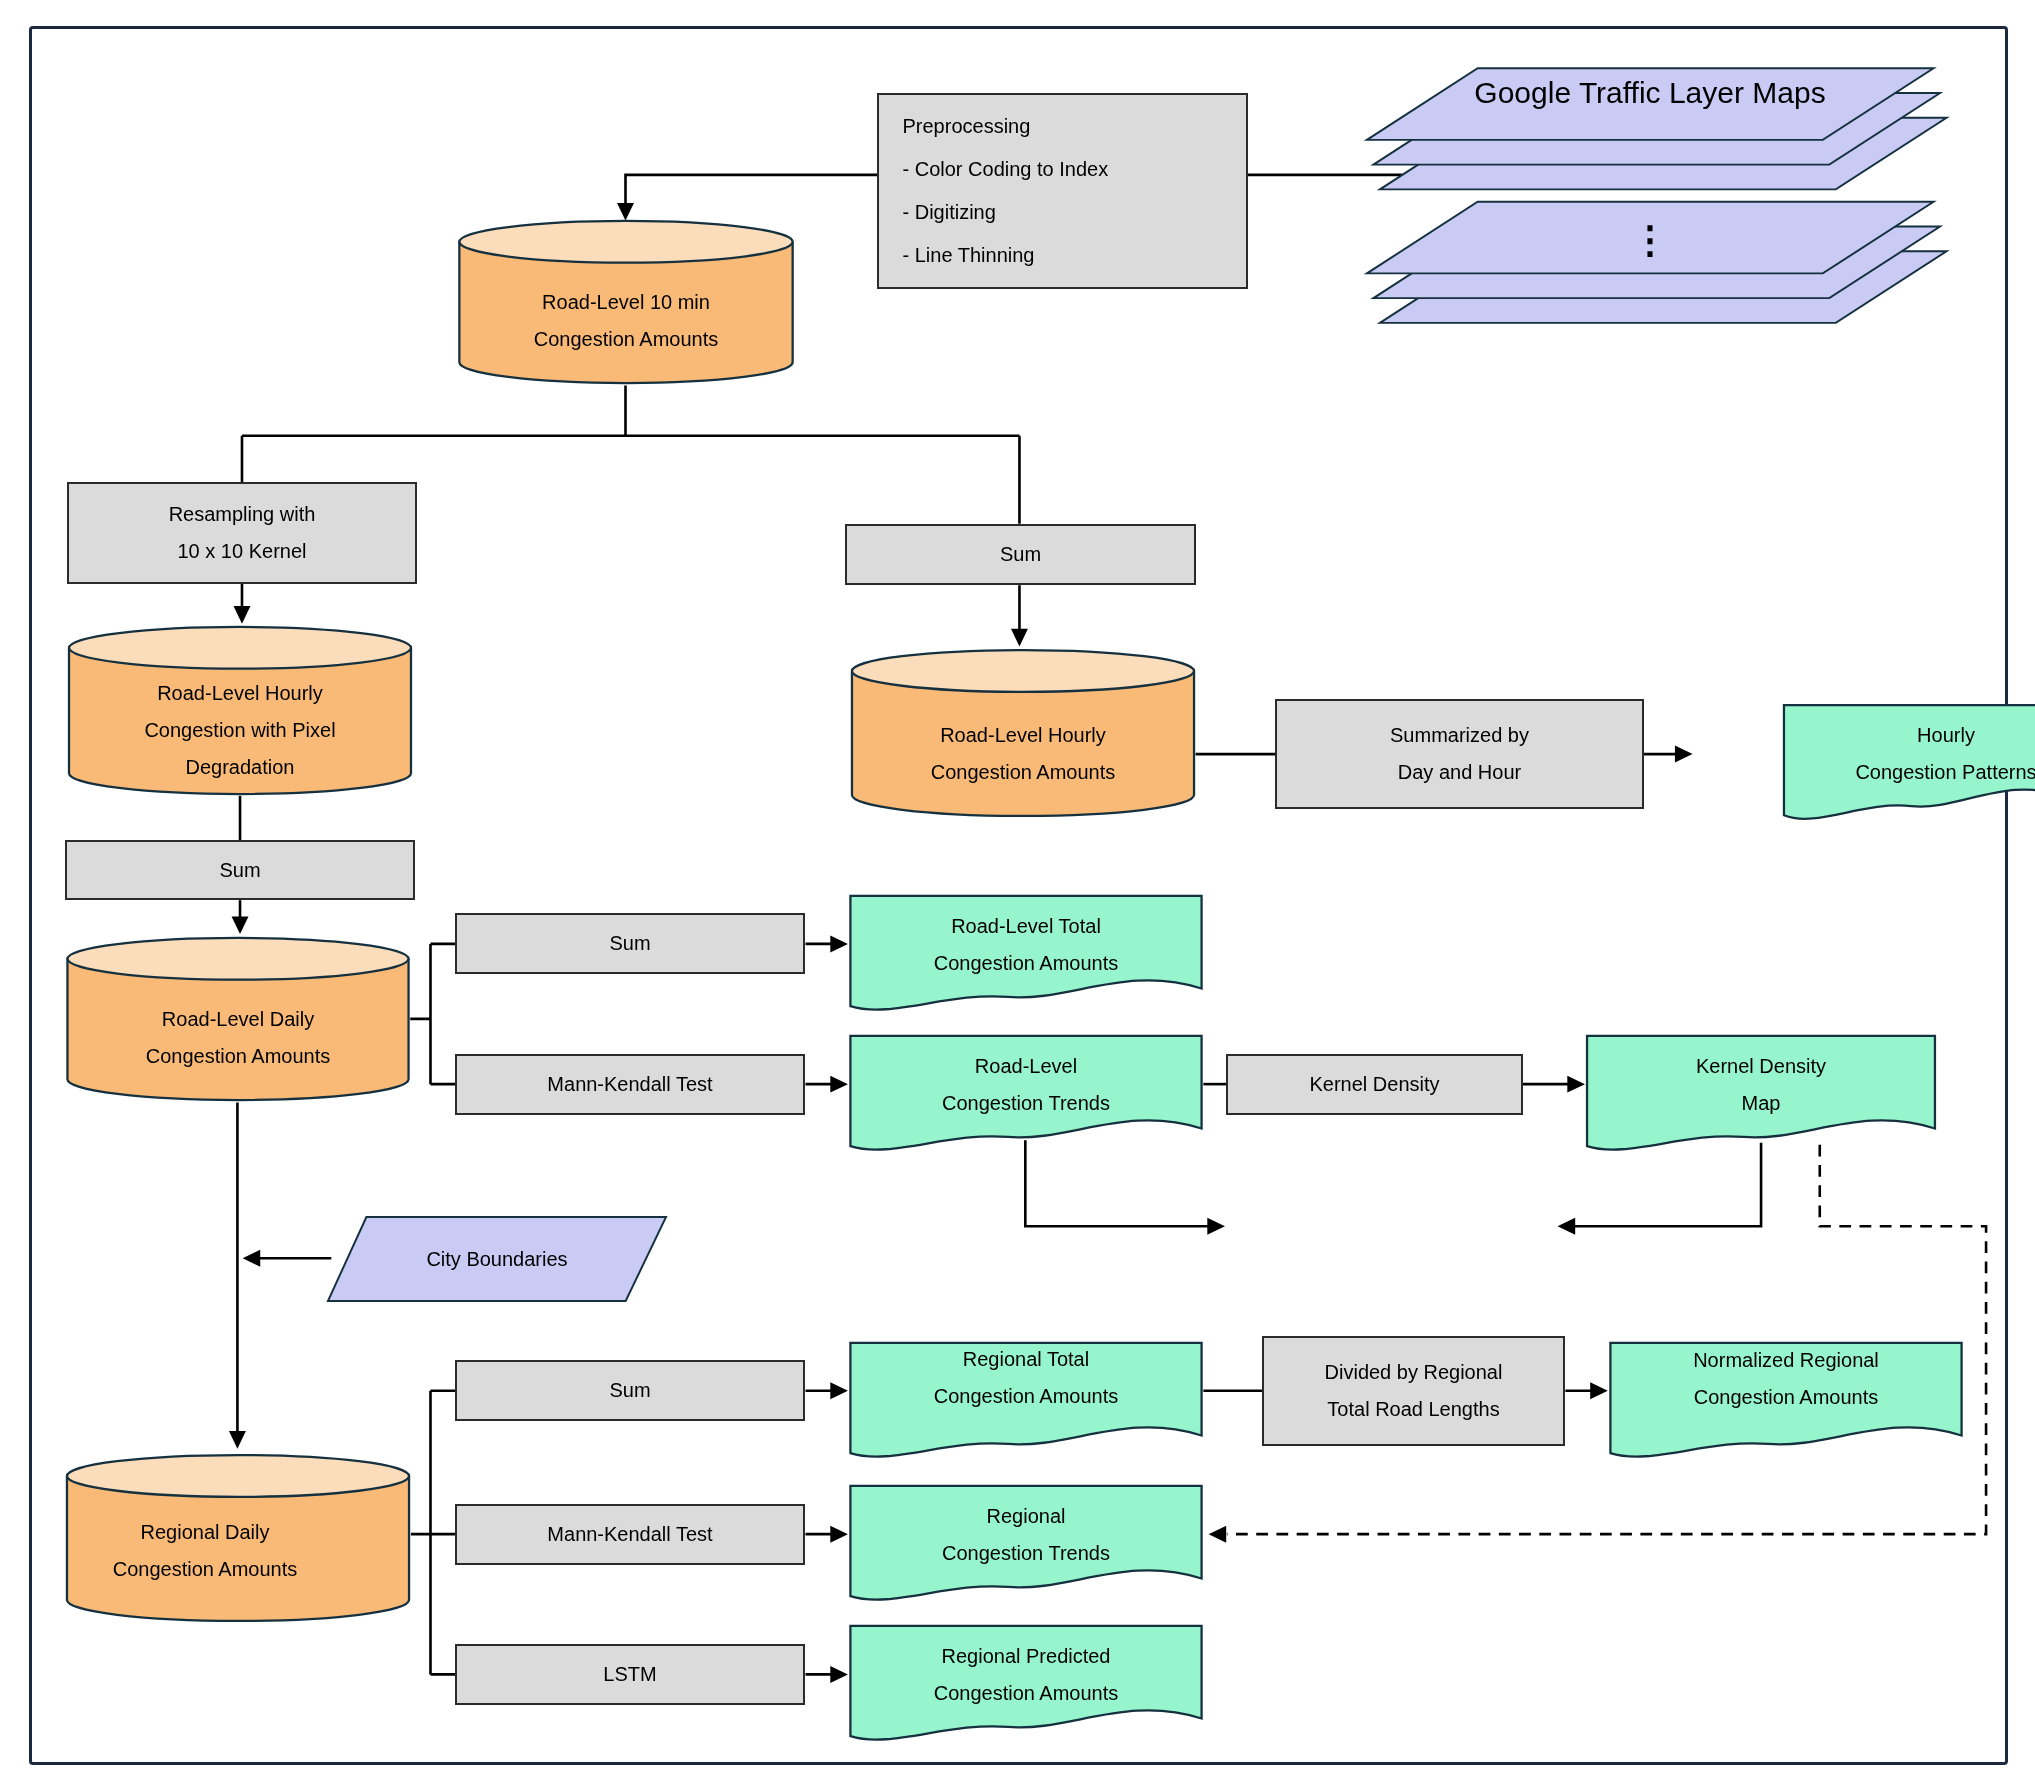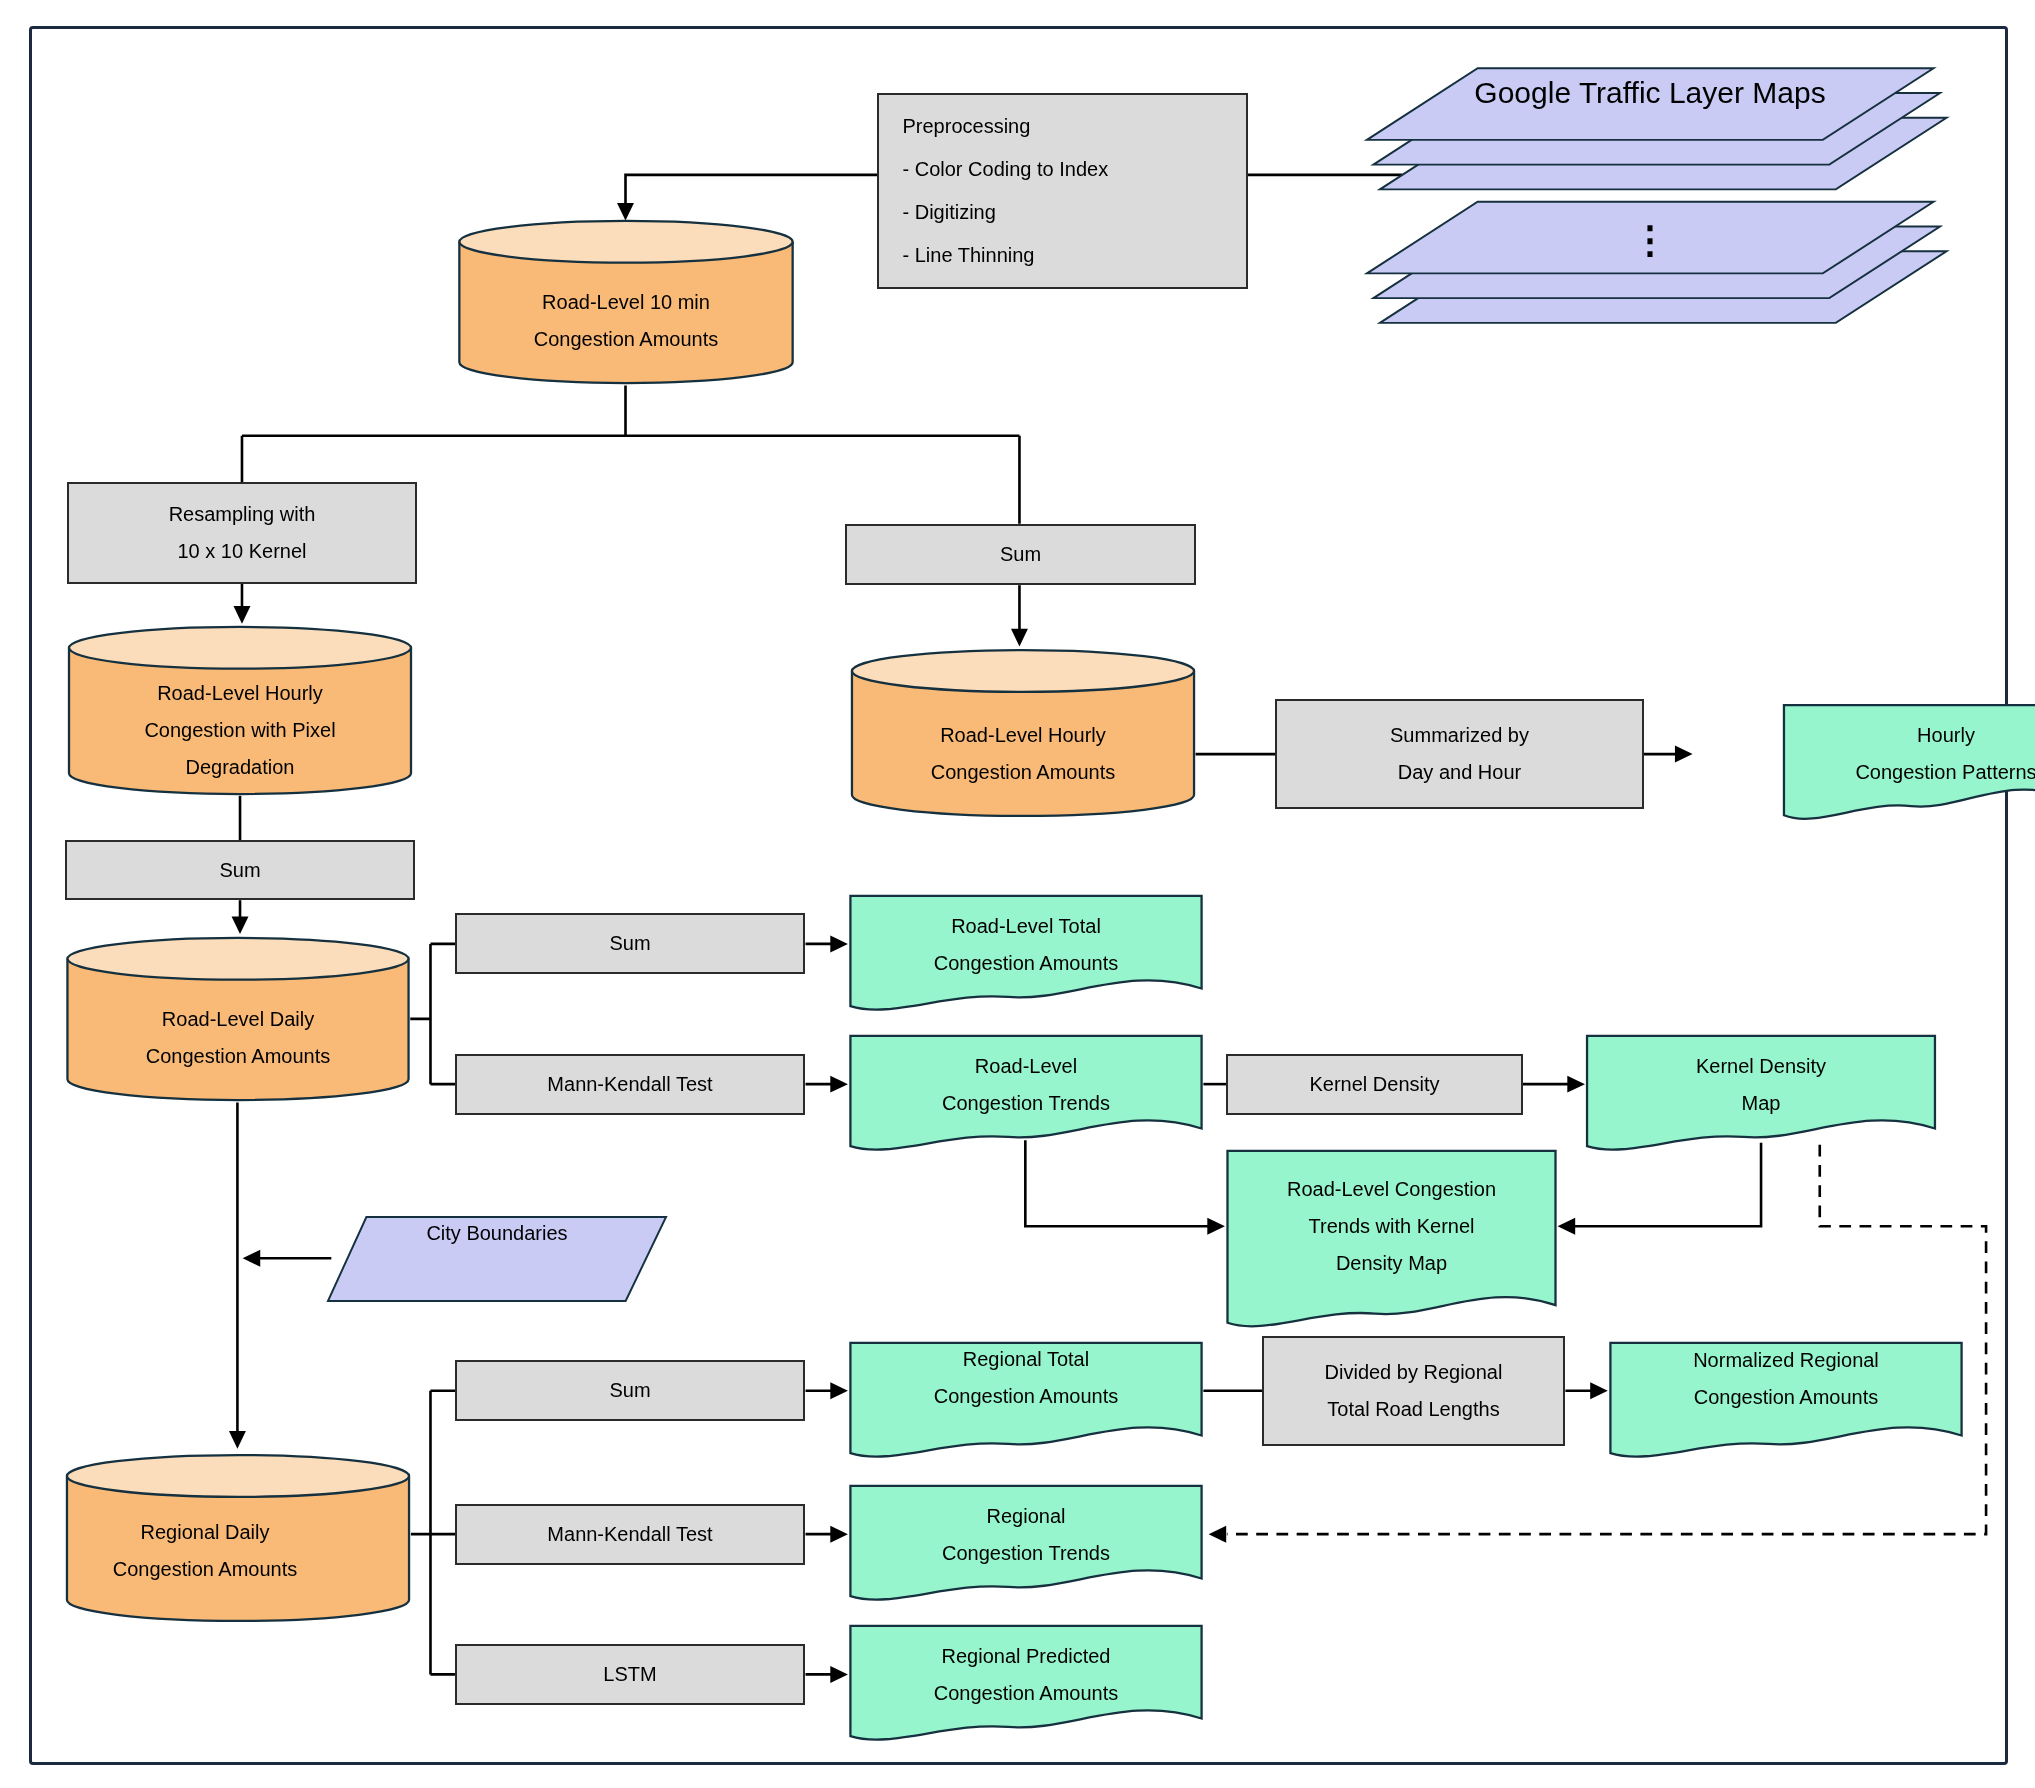--- a/index.html
+++ b/index.html
@@ -146,21 +146,21 @@
     <div class="txt" style="top:65px">
       <span class="lbl">Road-Level Daily</span>
       <span class="lbl">Congestion Amounts</span>
     </div>
   </div>
 
   <div class="node" style="left:326px;top:1215px;width:342px;height:88px">
     <svg class="shape" width="342" height="88" viewBox="0 0 525 135">
       <polygon class="sheet" points="62,3 522,3 460,132 3,132"></polygon>
     </svg>
-    <div class="txt" style="top:0;bottom:0;justify-content:flex-start">
+    <div class="txt" style="top:0;bottom:0;justify-content:center">
       <span class="lbl">City Boundaries</span>
     </div>
   </div>
 
   <div class="node box" style="left:845px;top:524px;width:351px;height:61px">
     <span class="lbl">Sum</span>
   </div>
 
   <div class="node" style="left:850px;top:648px;width:346px;height:170px">
     <svg class="shape" width="346" height="170" viewBox="0 0 530 260">
@@ -223,30 +223,20 @@
   <div class="node" style="left:1585px;top:1034px;width:352px;height:124px">
     <svg class="shape" width="352" height="129" viewBox="0 0 540 198">
       <path class="doc-path" d="M3,3 H537 V145 C421,108 335,166 243,158 C151,150 65,192 3,172 Z"></path>
     </svg>
     <div class="txt" style="top:5.2px;height:91px;justify-content:center">
       <span class="lbl">Kernel Density</span>
       <span class="lbl">Map</span>
     </div>
   </div>
 
-  <div class="node" style="left:1225px;top:1149px;width:333px;height:186px">
-    <svg class="shape" width="333" height="192" viewBox="0 0 510 295">
-      <path class="doc-path" d="M3,3 H507 V240 C398,203 316,261 230,253 C143,245 61,287 3,267 Z"></path>
-    </svg>
-    <div class="txt" style="top:5.2px;height:144px;justify-content:center">
-      <span class="lbl">Road-Level Congestion</span>
-      <span class="lbl">Trends with Kernel</span>
-      <span class="lbl">Density Map</span>
-    </div>
-  </div>
 
   <div class="node" style="left:65px;top:1453px;width:280px;height:170px">
     <svg class="shape" width="346" height="170" viewBox="0 0 530 260">
       <path class="cyl-body" d="M3,35 L3,225 A262,32 0 0 0 527,225 L527,35"></path>
       <ellipse class="cyl-top" cx="265" cy="35" rx="262" ry="32"></ellipse>
     </svg>
     <div class="txt" style="top:61px">
       <span class="lbl">Regional Daily</span>
       <span class="lbl">Congestion Amounts</span>
     </div>

